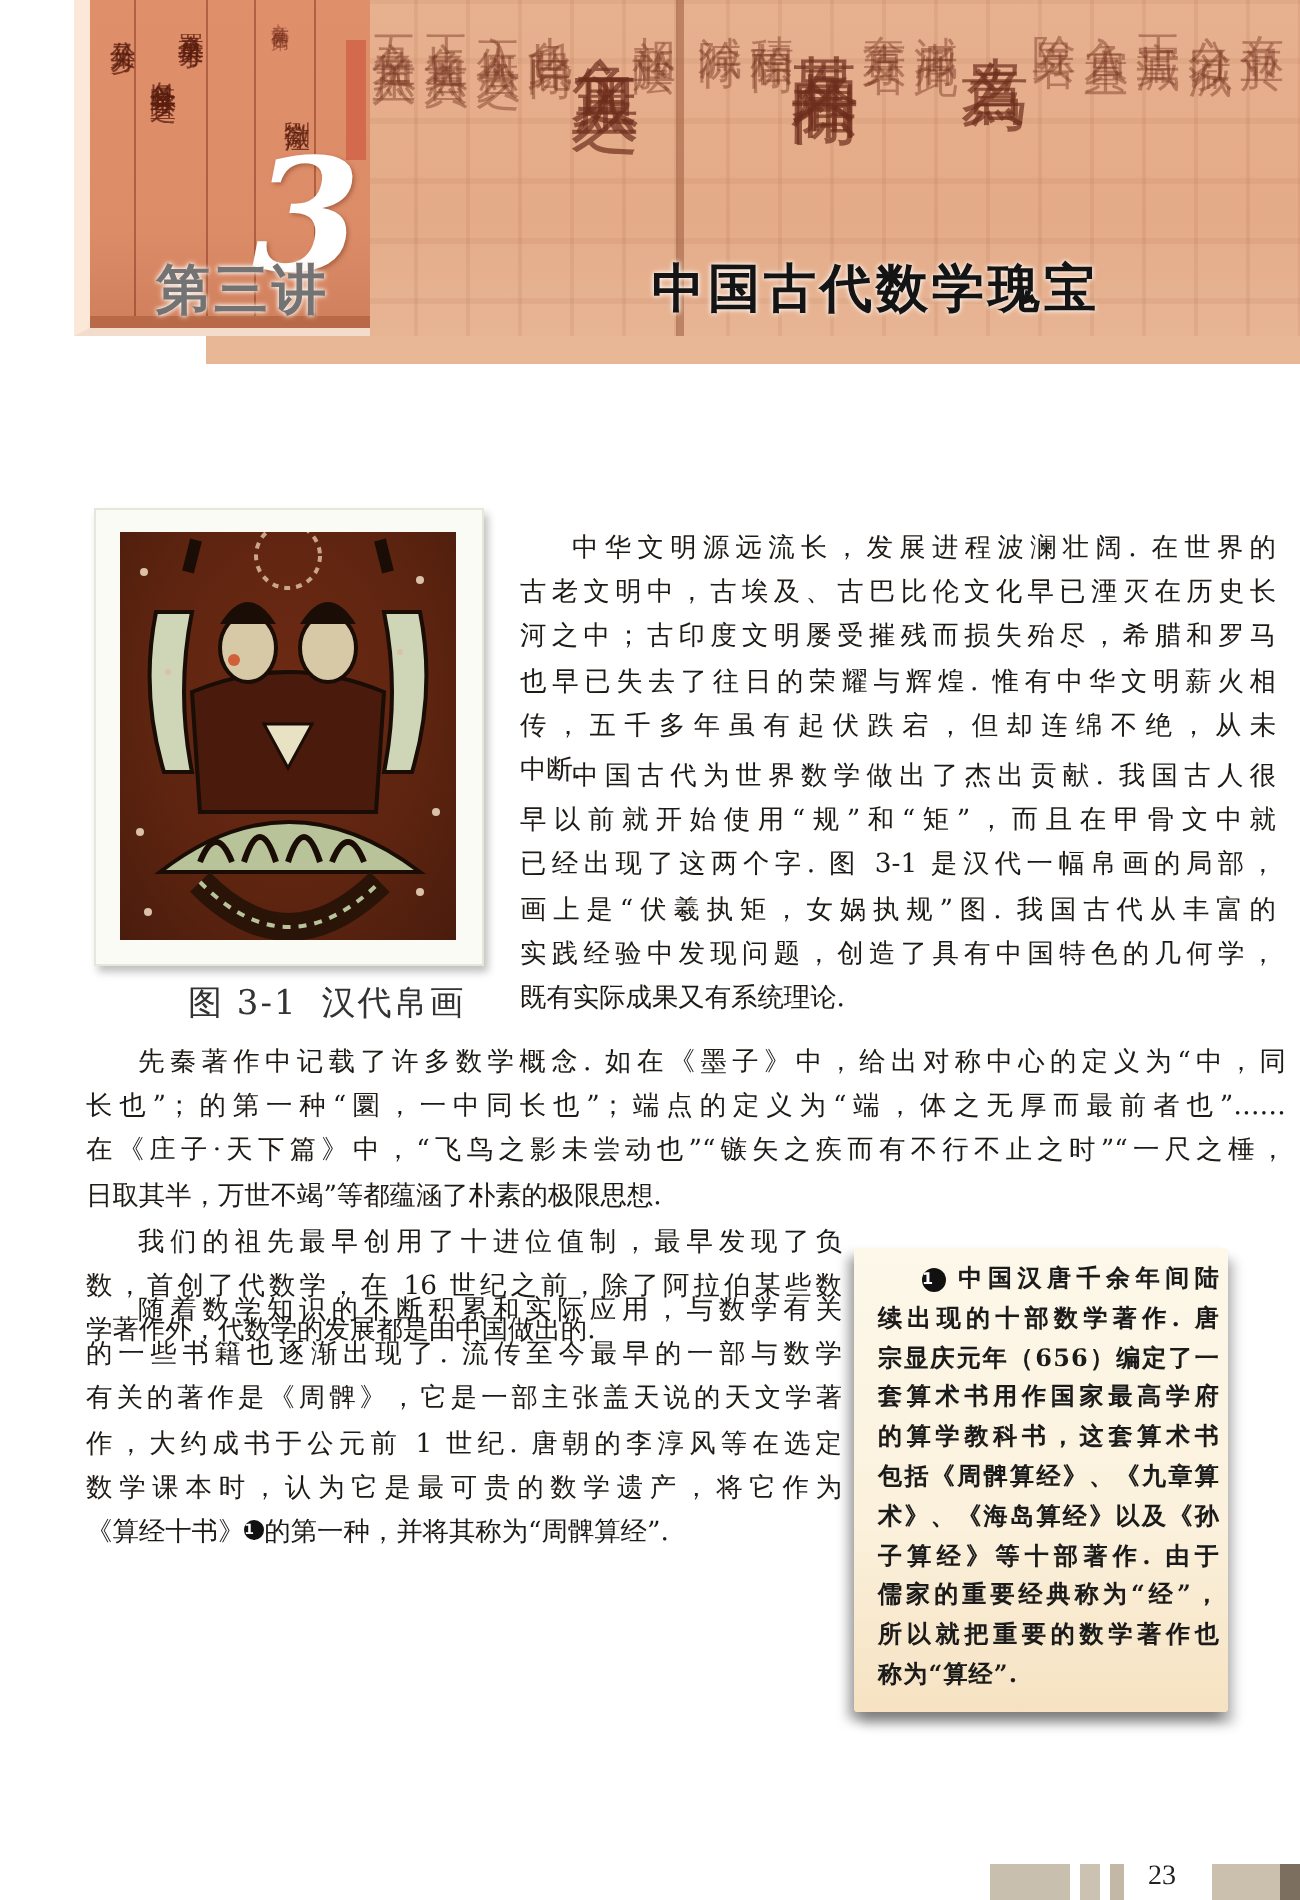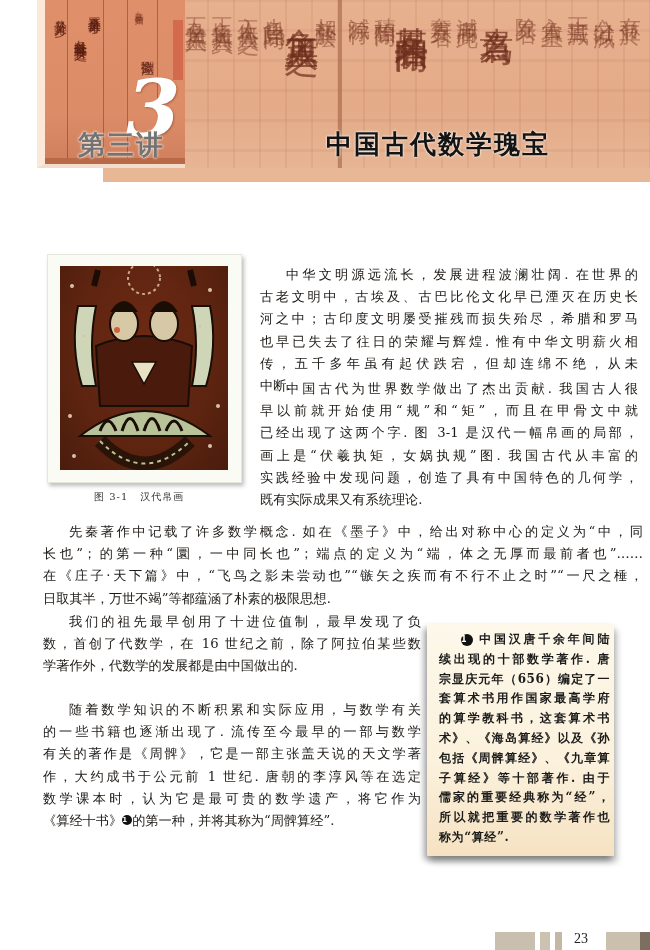--- a/index.html
+++ b/index.html
@@ -63,36 +63,36 @@
     position: absolute; left: 47px; top: 254px; width: 195px; height: 229px;
     background: #fbfbf5; border: 1px solid #e6e6da;
     box-shadow: 2px 3px 4px rgba(0,0,0,0.25);
   }
   .painting {
     position: absolute; left: 12px; top: 11px; width: 168px; height: 204px;
     background: radial-gradient(ellipse at 50% 40%, #6e2a14 0%, #5d2410 60%, #4a1c0d 100%);
     overflow: hidden;
   }
   .figure-caption {
-    position: absolute; left: 94px; top: 490px; font-size: 10px; color: #333; letter-spacing: 1px;
+    position: absolute; left: 94px; top: 490px; font-size: 17px; color: #333; letter-spacing: 1px;
     font-family: "DejaVu Serif", serif;
   }
   .figure-caption span + span { margin-left: 12px; }
 
   
   .para { position: absolute; font-size: 13.2px; line-height: 22.2px; color: #1e1a16; text-align: justify; }
   .para .line { display: block; white-space: nowrap; height: 22.2px; text-align-last: justify; text-align: justify; }
   .para .line.last { text-align-last: left; }
   .para .line.indent { padding-left: 26px; }
 
   .p1 { left: 260px; top: 253px; width: 378px; margin-top: 11px; }
   .p2 { left: 260px; top: 378px; width: 378px; }
   .p3 { left: 43px;  top: 521px; width: 600px; }
   .p4 { left: 43px;  top: 611px; width: 378px; }
-  .p5 { left: 43px;  top: 699px; width: 378px; }
+  .p5 { left: 43px;  top: 645px; width: 378px; }
 
   .note-marker {
     display: inline-block; width: 10px; height: 10px; border-radius: 50%;
     background: #111; color: #fff; font-size: 7px; line-height: 10px; text-align: center;
     vertical-align: 3px; font-family: "DejaVu Sans", sans-serif; font-weight: bold;
   }
 
   
   .side-note {
     position: absolute; left: 427px; top: 624px; width: 187px; height: 232px;
@@ -250,22 +250,22 @@
     <span>《算经十书》</span><span class="note-marker">1</span><span>的第一种，并将其称为“周髀算经”.</span>
   </span>
 </div>
 
 <div class="side-note">
   <span class="nline first"><span class="note-marker big">1</span><span>中国汉唐千余年间陆</span></span>
   <span class="nline">续出现的十部数学著作. 唐</span>
   <span class="nline">宗显庆元年（656）编定了一</span>
   <span class="nline">套算术书用作国家最高学府</span>
   <span class="nline">的算学教科书，这套算术书</span>
+  <span class="nline">包括《周髀算经》、《九章算</span>
   <span class="nline">术》、《海岛算经》以及《孙</span>
-  <span class="nline">包括《周髀算经》、《九章算</span>
   <span class="nline">子算经》等十部著作. 由于</span>
   <span class="nline">儒家的重要经典称为“经”，</span>
   <span class="nline">所以就把重要的数学著作也</span>
   <span class="nline last">称为“算经”.</span>
 </div>
 
 <div class="footer-bar fb1"></div>
 <div class="footer-bar fb2"></div>
 <div class="footer-bar fb3"></div>
 <div class="page-number">23</div>

